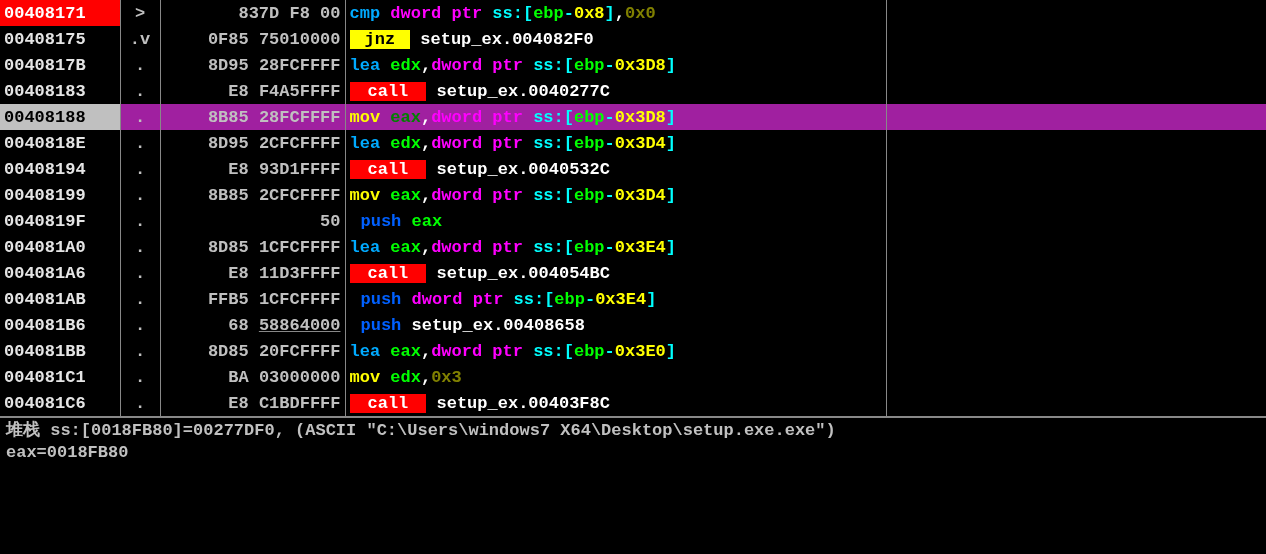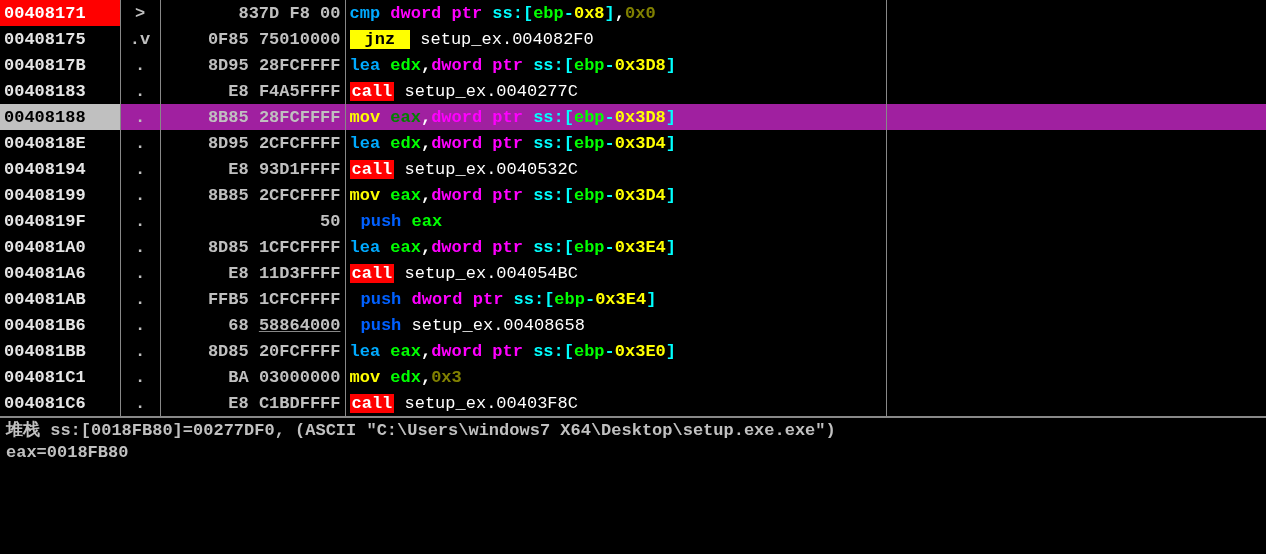--- a/index.html
+++ b/index.html
@@ -28,31 +28,31 @@
     .col-bytes { width: 185px; color: #c0c0c0; border-right: 1px solid #888; padding-left: 8px; text-align: right; }
     .col-instr { color: #fff; padding-left: 2px; border-right: 1px solid #888; }
 
     .addr-red { background: #ff0000; color: #fff; }
     .addr-gray { background: #c0c0c0; color: #000; }
     .row-highlight td { background: #a020a0 !important; }
     .row-highlight .col-addr { background: #c0c0c0 !important; color: #000 !important; }
 
     .mn-blue { color: #00aaff; font-weight: bold; }
     .mn-jmp { background: #ffff00; color: #000; font-weight: bold; padding: 0 15px; }
-    .mn-call { background: #ff0000; color: #fff; font-weight: bold; padding: 0 2px; }
+    .mn-call { background: #ff0000; color: #fff; font-weight: bold; padding: 0 18px; }
     .mn-push { color: #0060ff; font-weight: bold; margin-left: 11px; }
     .mn-mov { color: #ffff00; font-weight: bold; }
     .reg { color: #00ff00; font-weight: bold; }
     .reg-dim { color: #008000; font-weight: bold; }
     .kw { color: #ff00ff; font-weight: bold; }
     .seg { color: #00ffff; font-weight: bold; }
     .br { color: #00ffff; font-weight: bold; }
     .num { color: #ffff00; font-weight: bold; }
     .num-dim { color: #808000; font-weight: bold; }
-    .plain { color: #fff; font-weight: normal; }
+    .plain { color: #fff; font-weight: bold; }
     .comma { color: #fff; }
 
     .under { text-decoration: underline; text-decoration-color: #888; }
 
     .footer {
       border-top: 2px solid #888;
       padding: 2px 6px;
       color: #c0c0c0;
       font-weight: bold;
       line-height: 22px;

